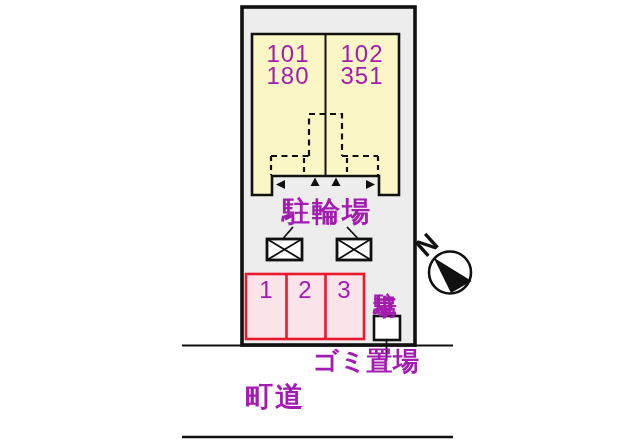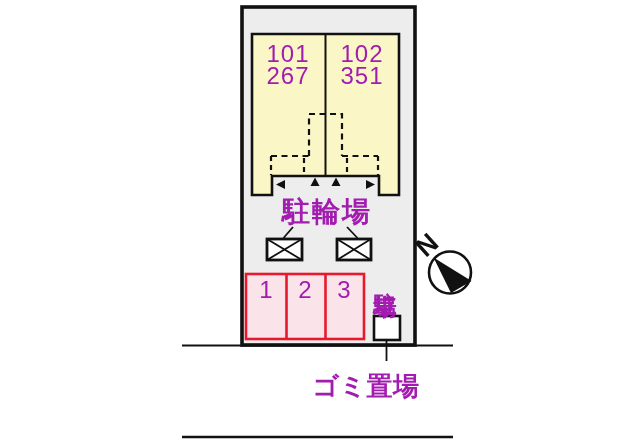--- a/index.html
+++ b/index.html
@@ -67,28 +67,29 @@
 
     <g>
       <circle cx="450" cy="272.5" r="21" fill="#ffffff" stroke="#111" stroke-width="2.6"></circle>
       <polygon points="433.5,257.5 451,293 471.5,281" fill="#111"></polygon>
       <text x="427" y="254" font-size="27" font-weight="bold" font-family="Liberation Sans, sans-serif" text-anchor="middle" transform="rotate(-42 427 245)" fill="#111">N</text>
     </g>
   </svg>
 
   <div class="lbl unit-label" style="left:288px; top:65px;">
     <div>101</div>
-    <div>267</div>
+    <div>180</div>
   </div>
   <div class="lbl unit-label" style="left:362px; top:65px;">
     <div>102</div>
     <div>351</div>
   </div>
 
   <div class="lbl jp-label" style="left:327px; top:212px;font-family:Liberation Mono, monospace;">駐輪場</div>
   <div class="lbl vertical-label" style="left:386px; top:277px;">駐車場</div>
-  <div class="lbl jp-label-sm" style="left:366px; top:386px;">ゴミ置場</div>
+  <div class="lbl jp-label-sm" style="left:366px; top:361px;">ゴミ置場</div>
+  <div class="lbl jp-label" style="left:275px; top:397px;">町道</div>
 
   <div class="lbl stall-num" style="left:266px; top:290px;">1</div>
   <div class="lbl stall-num" style="left:305px; top:290px;">2</div>
   <div class="lbl stall-num" style="left:344px; top:290px;">3</div>
 
 </div>
 
 </body></html>

